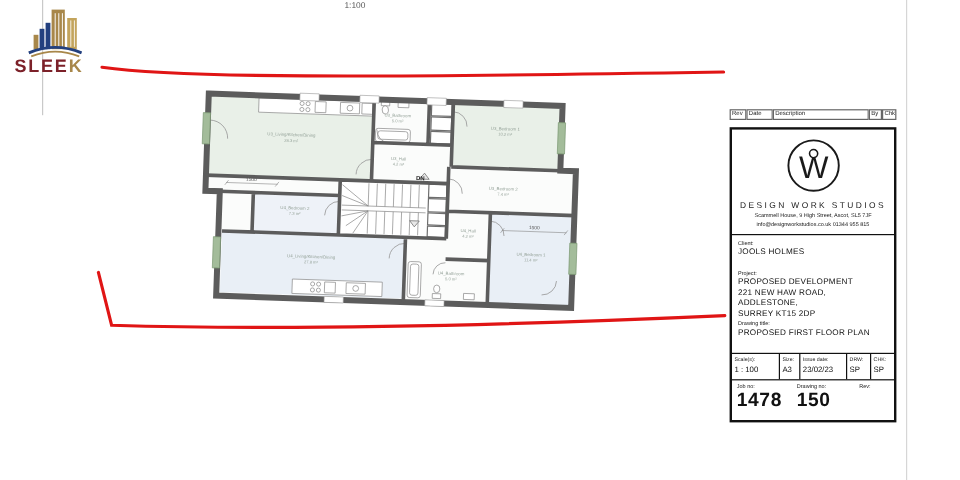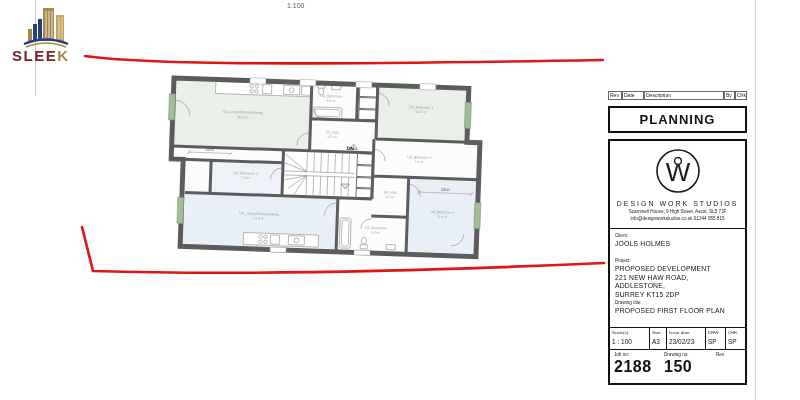--- a/index.html
+++ b/index.html
@@ -259,21 +259,20 @@
   <div class="titleblock">
 
     <div class="rev-row">
       <div class="rev-cell rc-rev">Rev</div>
       <div class="rev-cell rc-date">Date</div>
       <div class="rev-cell rc-desc">Description</div>
       <div class="rev-cell rc-by">By</div>
       <div class="rev-cell rc-chk">Chk</div>
     </div>
 
-    <div class="planning-box">PLANNING</div>
 
     <div class="main-box">
 
       <div class="studio-sec">
         <svg width="50" height="50" viewBox="-25 -25 50 50">
           <circle cx="0" cy="1" r="21" fill="none" stroke="#1a1a1a" stroke-width="1.6"></circle>
           <text x="0" y="11" text-anchor="middle" font-size="26" font-family="Liberation Sans, sans-serif" fill="#1a1a1a">W</text>
           <circle cx="0" cy="-9" r="3.4" fill="#ffffff" stroke="#1a1a1a" stroke-width="1.3"></circle>
         </svg>
         <div class="studio-name">DESIGN WORK STUDIOS</div>
@@ -317,21 +316,21 @@
         </div>
         <div class="meta-cell mc-chk">
           <div class="meta-lbl">CHK:</div>
           <div class="meta-val">SP</div>
         </div>
       </div>
 
       <div class="footer-sec">
         <div class="f-job">
           <div class="f-lbl">Job no:</div>
-          <div class="f-num">2188</div>
+          <div class="f-num">1478</div>
         </div>
         <div class="f-dwg">
           <div class="f-lbl">Drawing no:</div>
           <div class="f-num">150</div>
         </div>
         <div class="f-rev">
           <div class="f-lbl">Rev:</div>
         </div>
       </div>
 

